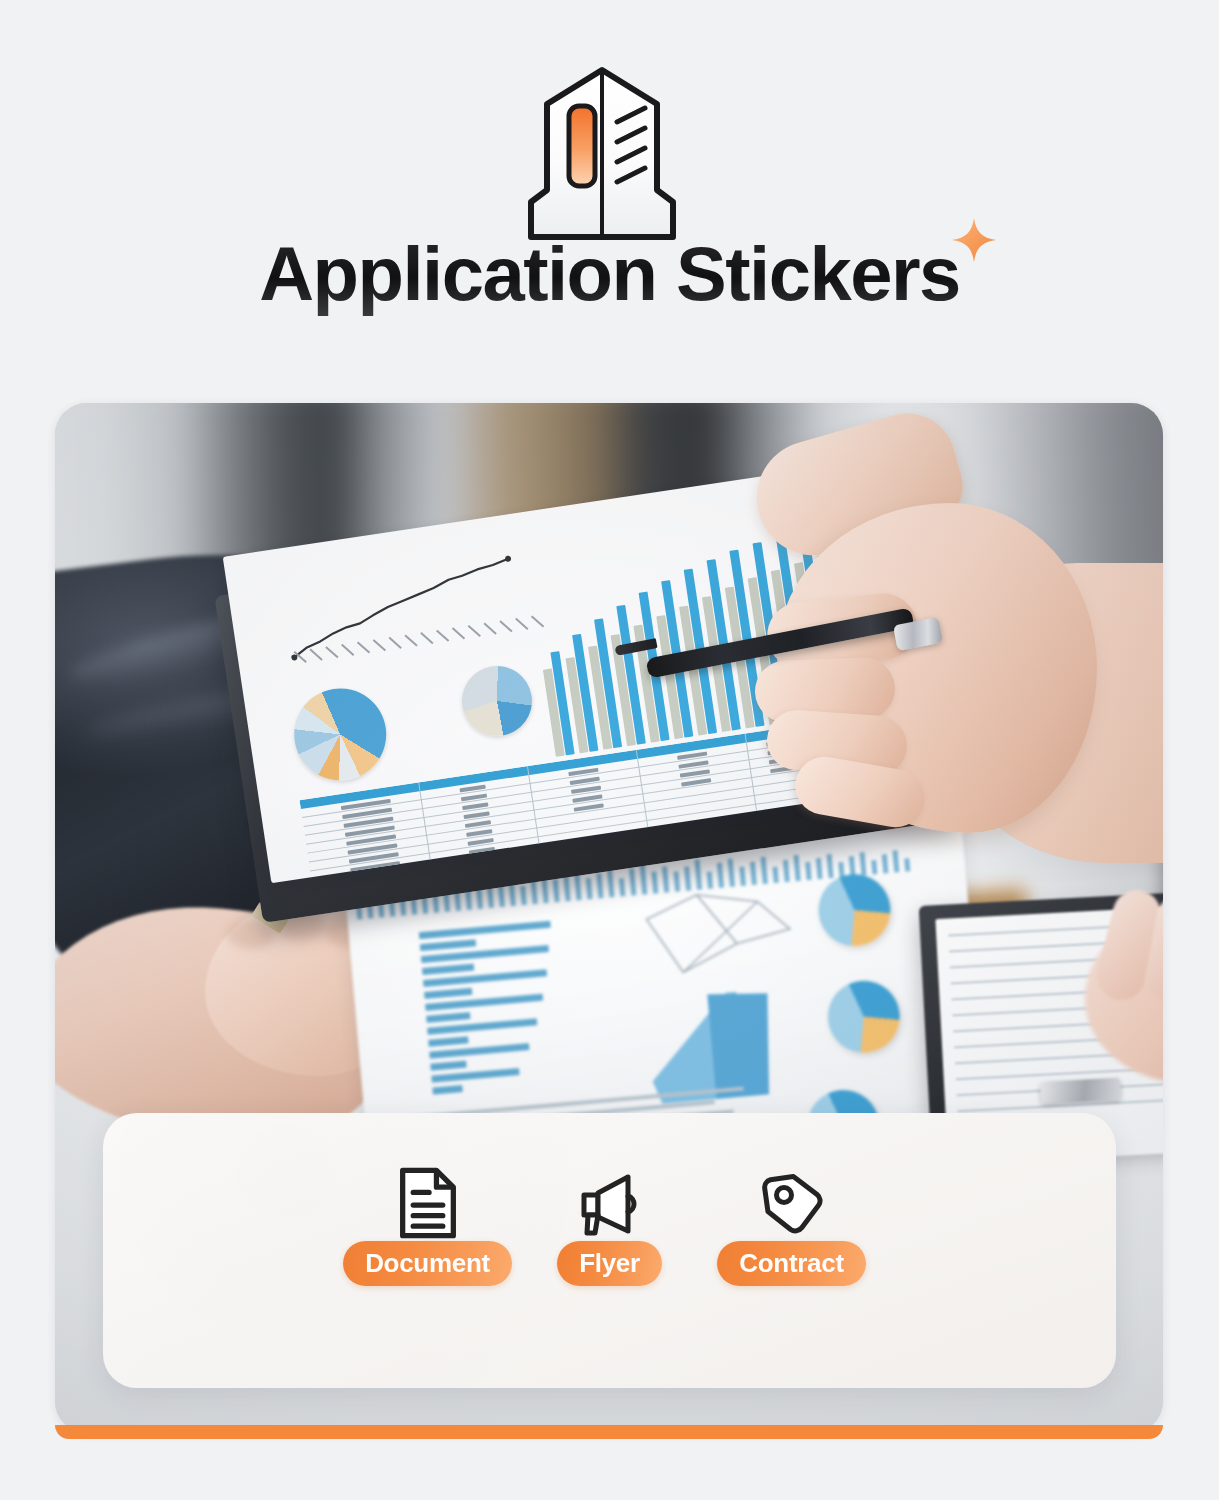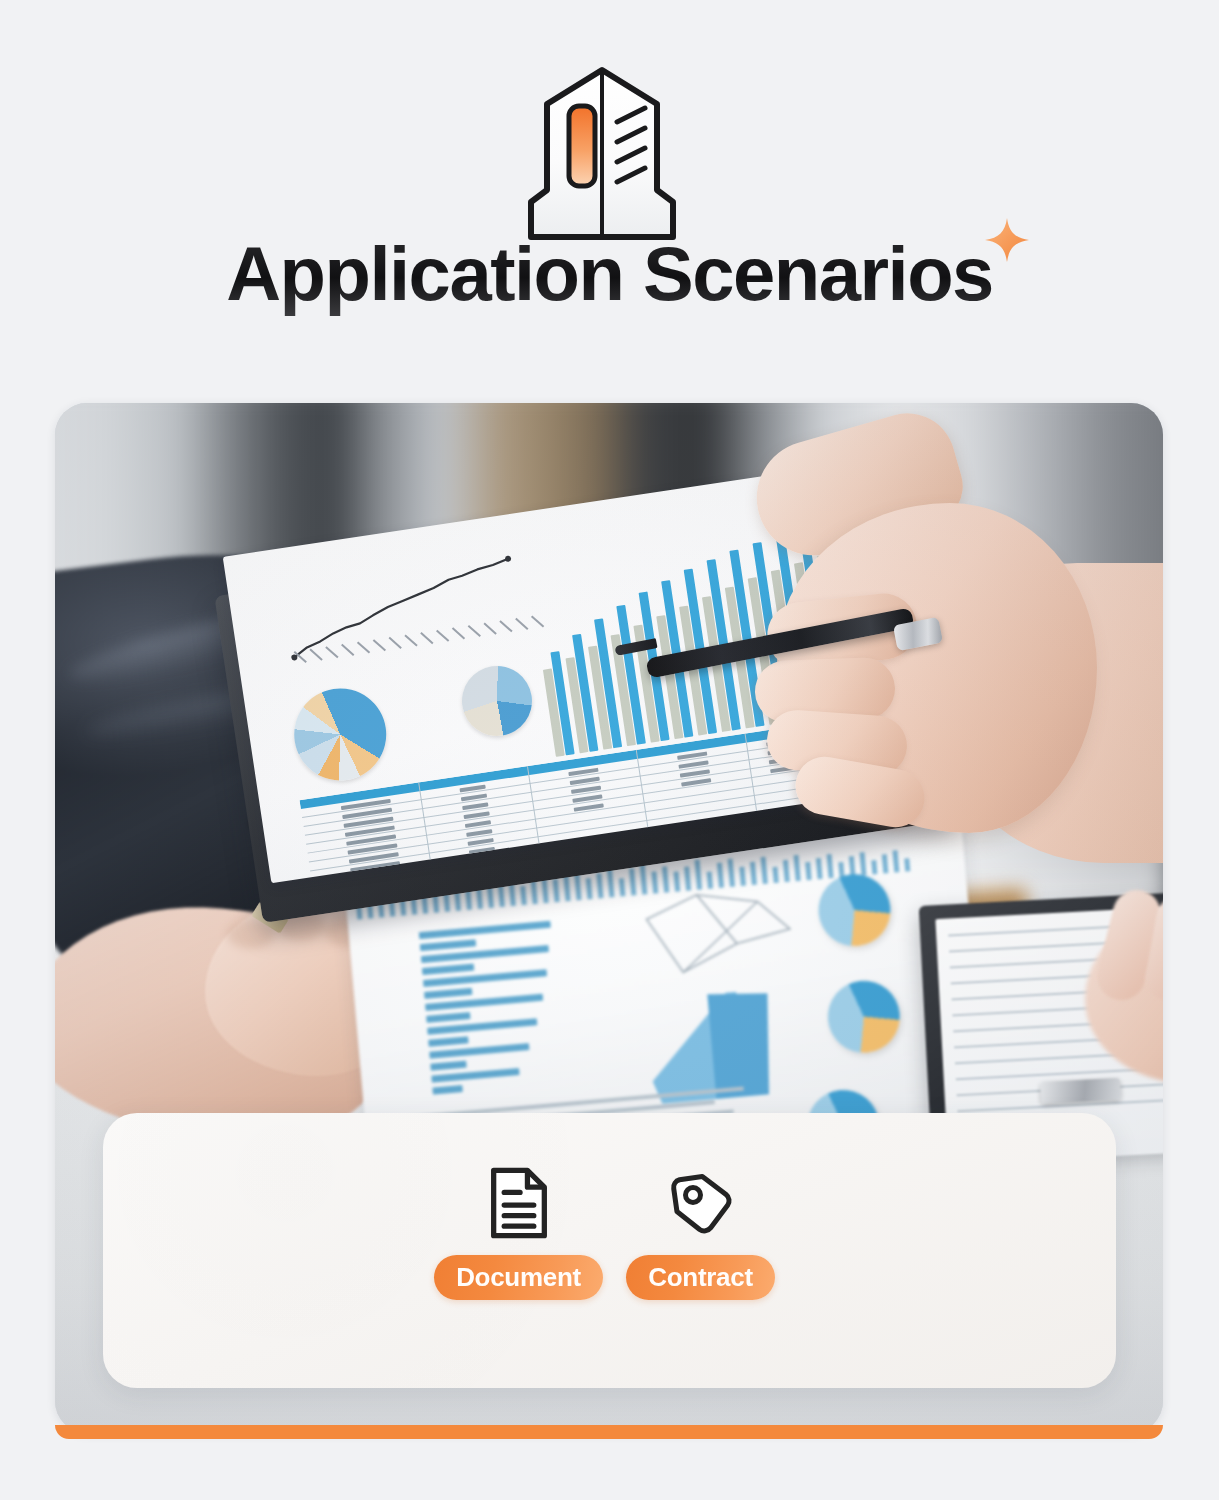--- a/index.html
+++ b/index.html
@@ -465,21 +465,21 @@
     width: 72px;
     height: 76px;
     display: flex;
     align-items: center;
     justify-content: center;
   }
 
   .chip-icon svg { width: 100%; height: 100%; display: block; }
 
   .chip-label {
-    margin-top: 14px;
+    margin-top: 0;
     padding: 9px 22px 10px;
     border-radius: 999px;
     background: linear-gradient(100deg, #f07f34 0%, #f4893f 35%, #f89a57 72%, #fbab6e 100%);
     color: #fffdfb;
     font-size: 26px;
     font-weight: bold;
     letter-spacing: -0.3px;
     line-height: 1;
     white-space: nowrap;
     box-shadow: 0 2px 6px rgba(215,110,40,0.22);
@@ -534,21 +534,21 @@
           <line x1="122" y1="60" x2="150" y2="46"></line>
           <line x1="122" y1="80" x2="150" y2="66"></line>
           <line x1="122" y1="100" x2="150" y2="86"></line>
           <line x1="122" y1="120" x2="150" y2="106"></line>
         </g>
       </svg>
     </div>
 
     <div class="title-row">
       <div class="title-wrap">
-        <span class="page-title">Application Scenarios</span>
+        <span class="page-title">Application Stickers</span>
         <span class="sparkle">
           <svg viewBox="0 0 48 48" xmlns="http://www.w3.org/2000/svg">
             <defs>
               <linearGradient id="spkGrad" x1="0" y1="0" x2="1" y2="1">
                 <stop offset="0%" stop-color="#fbb57c"></stop>
                 <stop offset="100%" stop-color="#f2843a"></stop>
               </linearGradient>
             </defs>
             <path d="M24 2 C26 16 32 22 46 24 C32 26 26 32 24 46 C22 32 16 26 2 24 C16 22 22 16 24 2 Z" fill="url(#spkGrad)"></path>
           </svg>
@@ -844,20 +844,31 @@
                 <line x1="18" y1="48" x2="46" y2="48"></line>
                 <line x1="18" y1="58" x2="46" y2="58"></line>
               </g>
             </svg>
           </span>
           <span class="chip-label">Document</span>
         </div>
 
 
 
+        <div class="chip">
+          <span class="chip-icon">
+            <svg viewBox="0 0 72 72" xmlns="http://www.w3.org/2000/svg">
+              <path d="M10 28 H24 V48 H10 Z" fill="#ffffff" stroke="#232323" stroke-width="5" stroke-linejoin="round"></path>
+              <path d="M24 26 L54 10 V64 L24 50 Z" fill="#ffffff" stroke="#232323" stroke-width="5" stroke-linejoin="round"></path>
+              <path d="M54 29 C62 31 62 43 54 45" fill="none" stroke="#232323" stroke-width="5" stroke-linecap="round"></path>
+              <path d="M14 48 H24 L21 66 H13 Z" fill="#ffffff" stroke="#232323" stroke-width="5" stroke-linejoin="round"></path>
+            </svg>
+          </span>
+          <span class="chip-label">Flyer</span>
+        </div>
 
         <div class="chip">
           <span class="chip-icon">
             <svg viewBox="0 0 72 72" xmlns="http://www.w3.org/2000/svg">
               <path d="M18 10 H41 L62 31 A8 8 0 0 1 62 42 L42 62 A8 8 0 0 1 31 62 L11 41 V18 A8 8 0 0 1 18 10 Z" fill="#ffffff" stroke="#232323" stroke-width="5" stroke-linejoin="round" transform="rotate(-8 36 36)"></path>
               <circle cx="28" cy="28" r="7.5" fill="#ffffff" stroke="#232323" stroke-width="5"></circle>
             </svg>
           </span>
           <span class="chip-label">Contract</span>
         </div>

